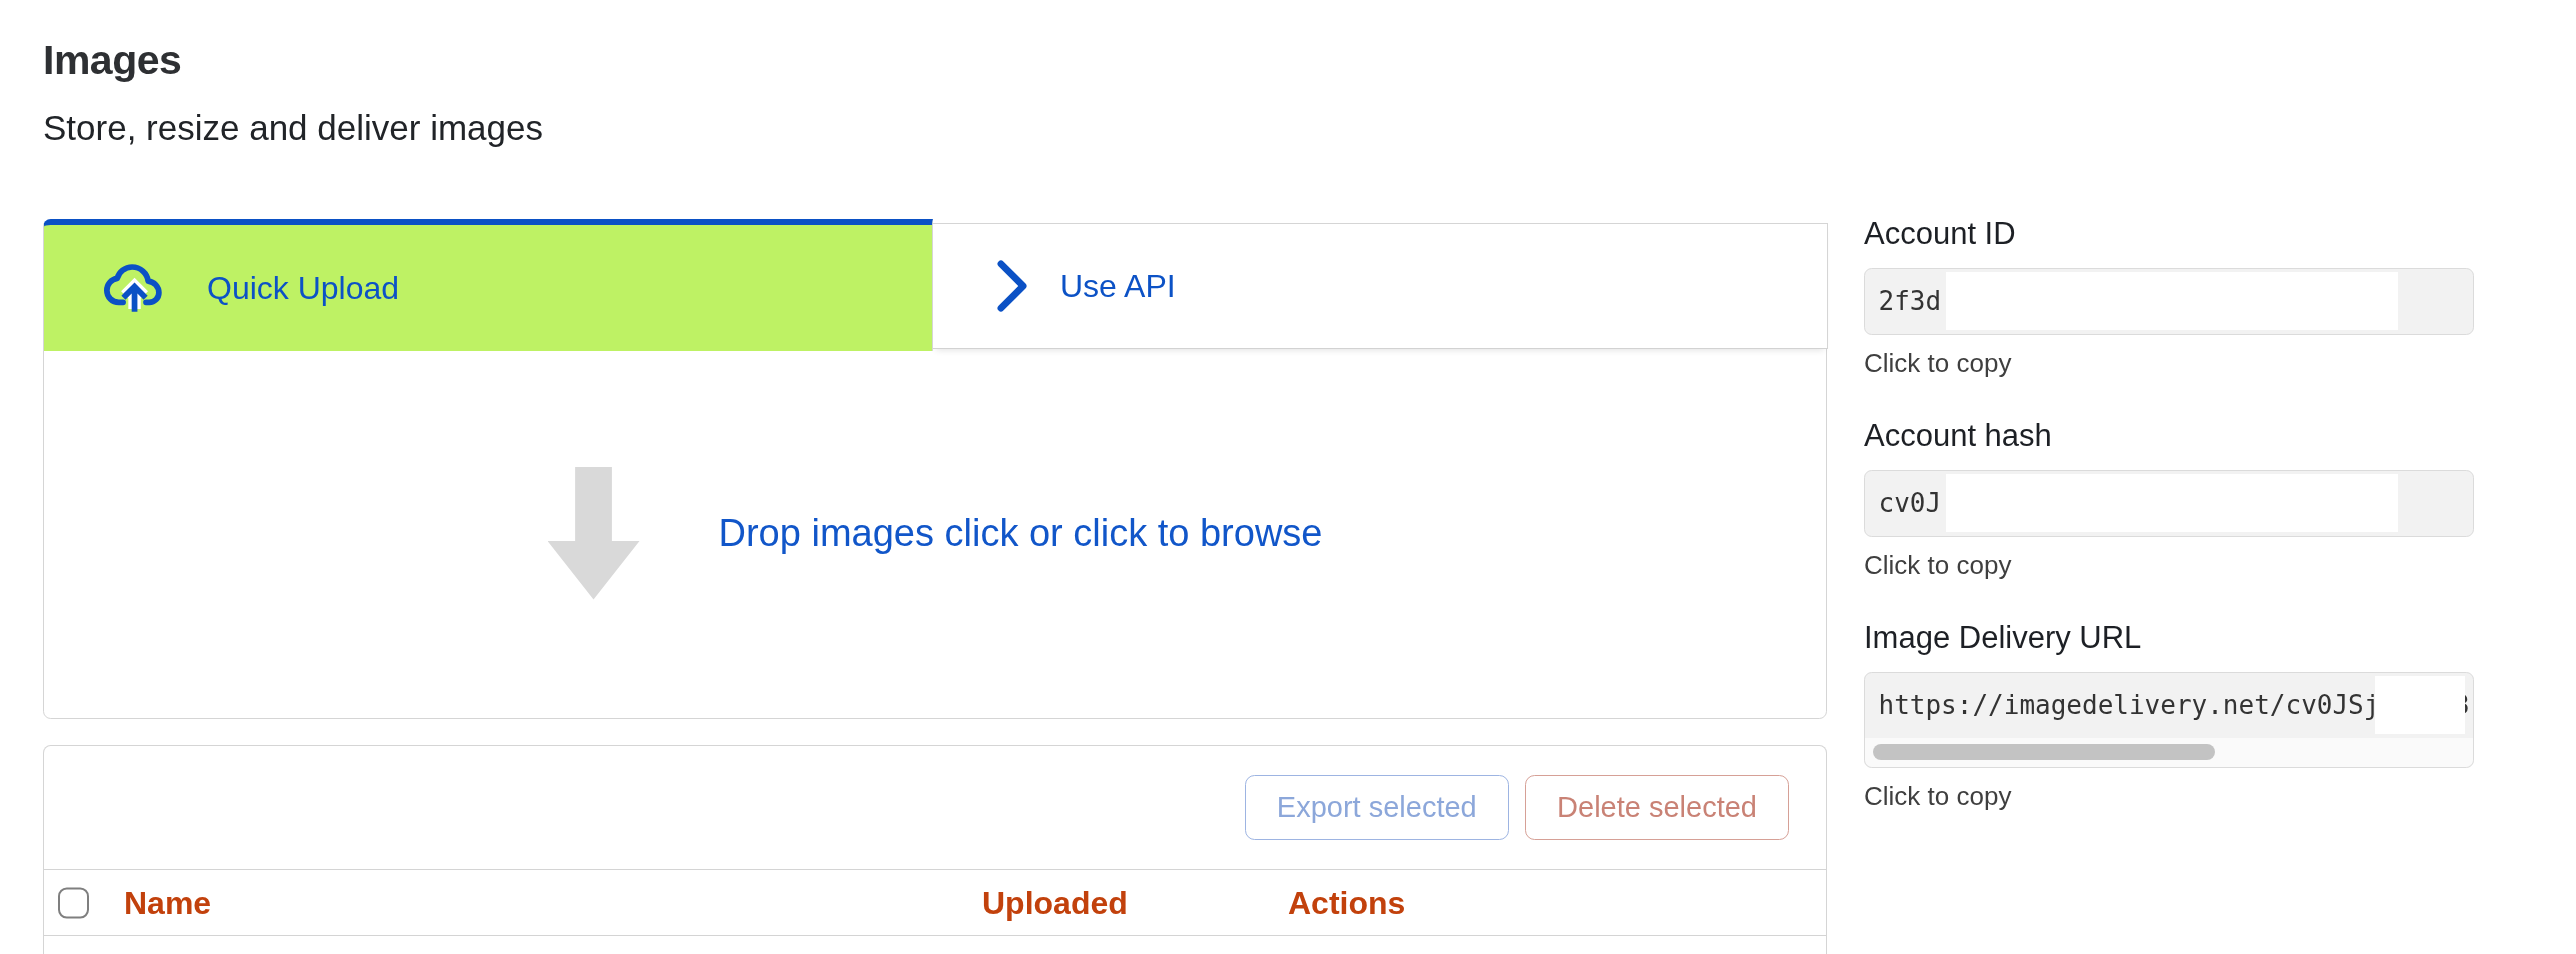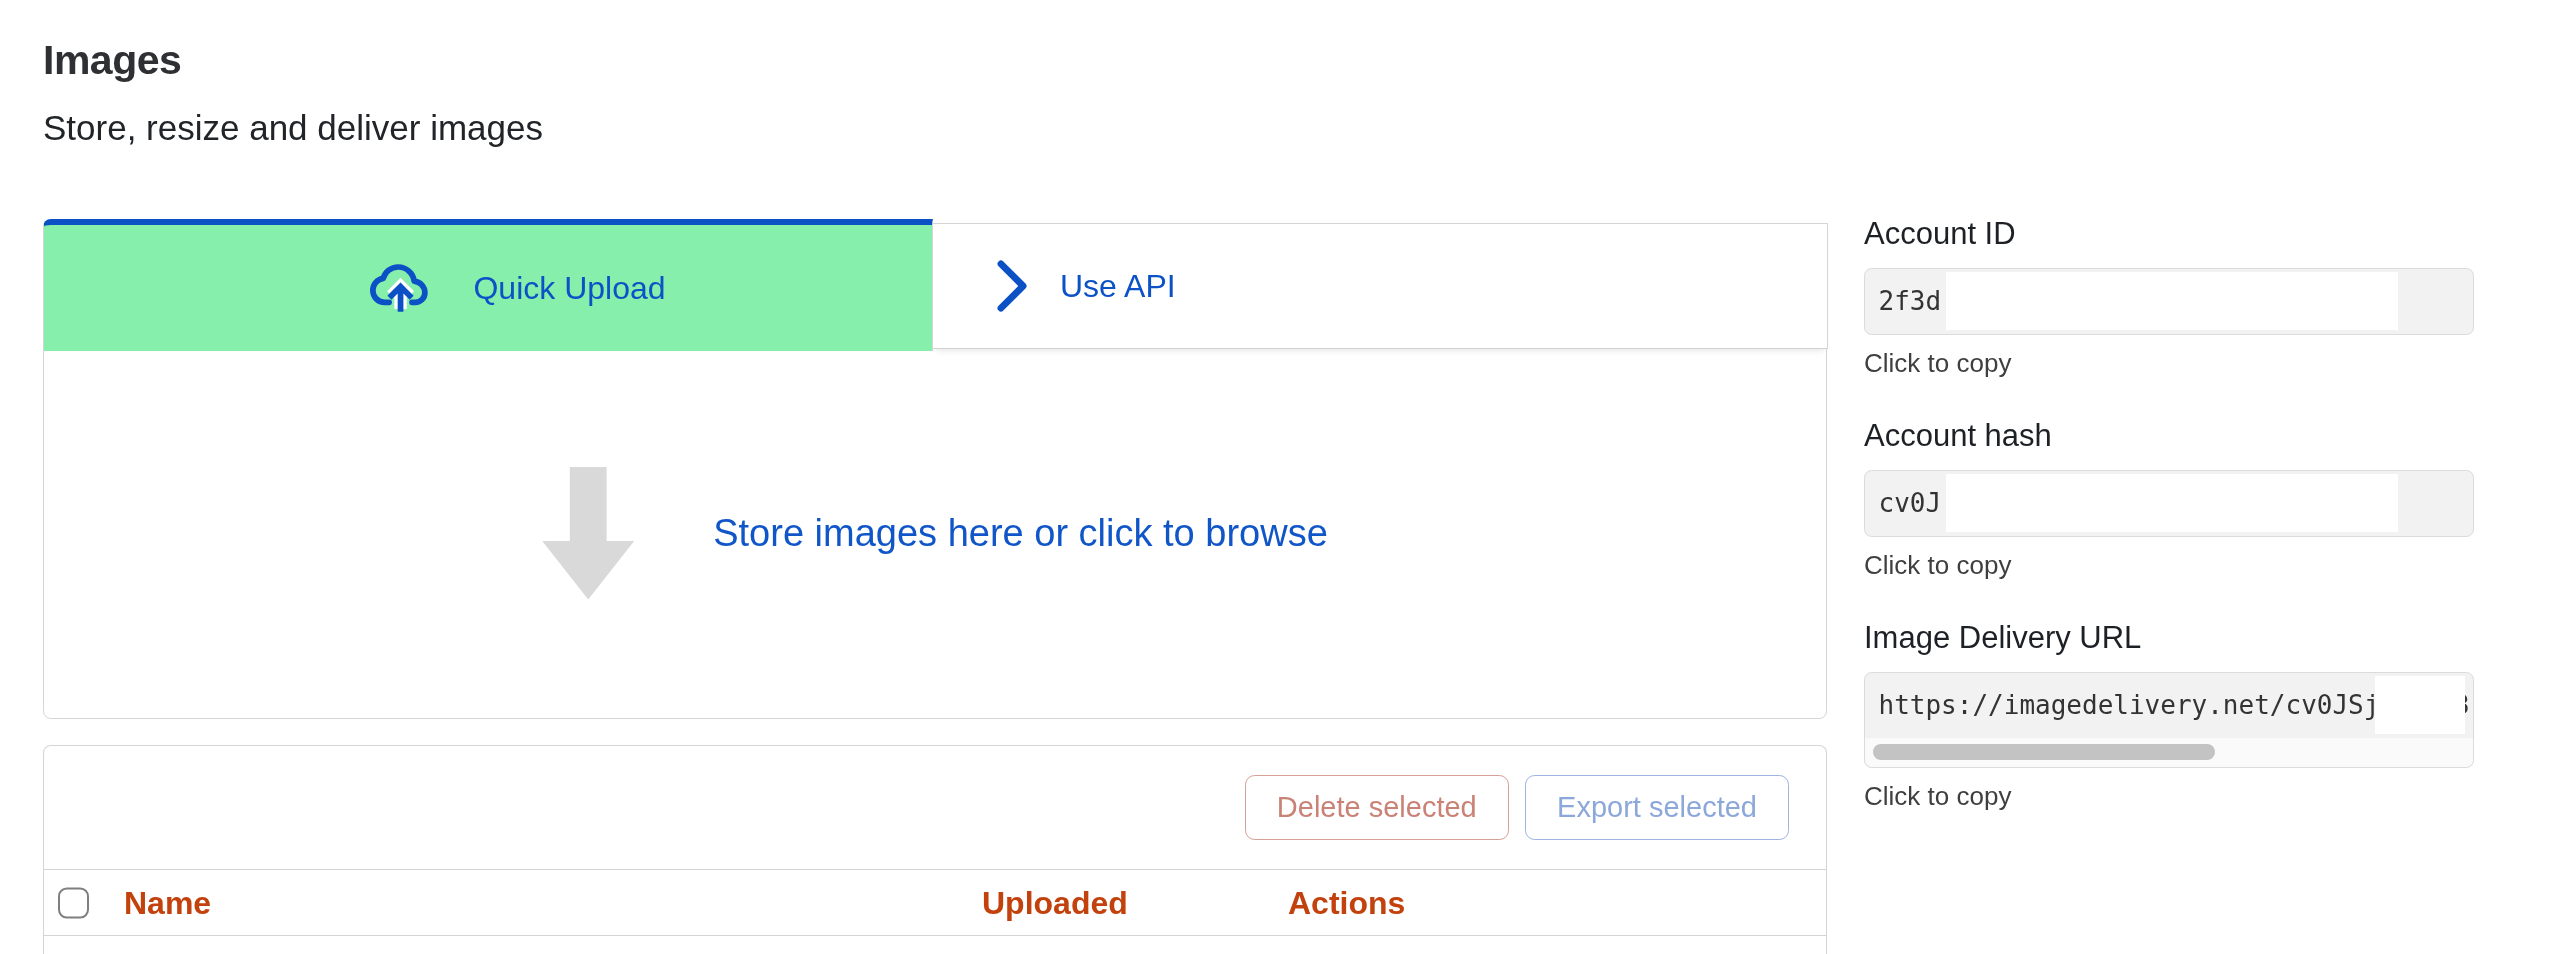--- a/index.html
+++ b/index.html
@@ -8,22 +8,22 @@
   .screen { position: relative; width: 2576px; height: 954px; background: #fff; overflow: hidden; }
 
   
   .page-title { position: absolute; left: 43px; top: 37px; font-size: 41px; font-weight: 600; color: #2e3033; letter-spacing: -0.5px; }
   .page-subtitle { position: absolute; left: 43px; top: 108px; font-size: 35px; font-weight: 400; color: #212428; }
 
   
   .upload-card { position: absolute; left: 43px; top: 223px; width: 1784px; height: 496px;
                  background: #fff; border: 1.9px solid #d5d5d5; border-radius: 7.7px; }
   .tab-quick { position: absolute; left: 43px; top: 219px; width: 890px; height: 132px; z-index: 3;
-               background: #86efac; border-top: 6.7px solid #0b51c5; border-left: 1.9px solid #d5d5d5; border-right: 1.9px solid #d5d5d5;
-               border-radius: 7.7px 0 0 0; display: flex; align-items: center; padding-left: 60px; gap: 40px; cursor: pointer; justify-content: center; }
+               background: #bef264; border-top: 6.7px solid #0b51c5; border-left: 1.9px solid #d5d5d5; border-right: 1.9px solid #d5d5d5;
+               border-radius: 7.7px 0 0 0; display: flex; align-items: center; padding-left: 60px; gap: 40px; cursor: pointer; }
   .tab-api { position: absolute; left: 933px; top: 223px; width: 895px; height: 126px; z-index: 2;
              background: #fff; border-top: 1.9px solid #d5d5d5; border-right: 1.9px solid #d5d5d5; border-bottom: 1.9px solid #d2d2d2;
              box-shadow: 0 4.8px 6.7px -2.9px rgba(0,0,0,0.12);
              display: flex; align-items: center; padding-left: 63px; gap: 31px; cursor: pointer; }
   .tab-label { font-size: 32px; color: #0c52c6; }
 
   .drop-content { position: absolute; left: 45px; top: 351px; width: 1780px; height: 364px; z-index: 1;
                   display: flex; align-items: center; justify-content: center; gap: 79px; cursor: pointer; }
   .arrow-down { width: 92px; height: 133px; background: #d9d9d9;
                 clip-path: polygon(30% 0, 70% 0, 70% 56%, 100% 56%, 50% 100%, 0% 56%, 30% 56%); }
@@ -93,27 +93,27 @@
     <span>
       <svg width="33" height="54" viewBox="0 0 34 56">
         <polyline points="5,5 28,28 5,51" fill="none" stroke="#0b51c5" stroke-width="7" stroke-linecap="round" stroke-linejoin="round"></polyline>
       </svg>
     </span>
     <span class="tab-label">Use API</span>
   </div>
 
   <div class="drop-content">
     <div class="arrow-down"></div>
-    <div class="drop-label">Store images here or click to browse</div>
+    <div class="drop-label">Drop images click or click to browse</div>
   </div>
 
   <div class="table-card">
     <div class="toolbar">
+      <button class="btn btn-export">Export selected</button>
       <button class="btn btn-delete">Delete selected</button>
-      <button class="btn btn-export">Export selected</button>
     </div>
     <div class="thead">
       <div class="checkbox"></div>
       <span class="th th-name">Name</span>
       <span class="th th-uploaded">Uploaded</span>
       <span class="th th-actions">Actions</span>
     </div>
   </div>
 
   <div class="sidebar">

